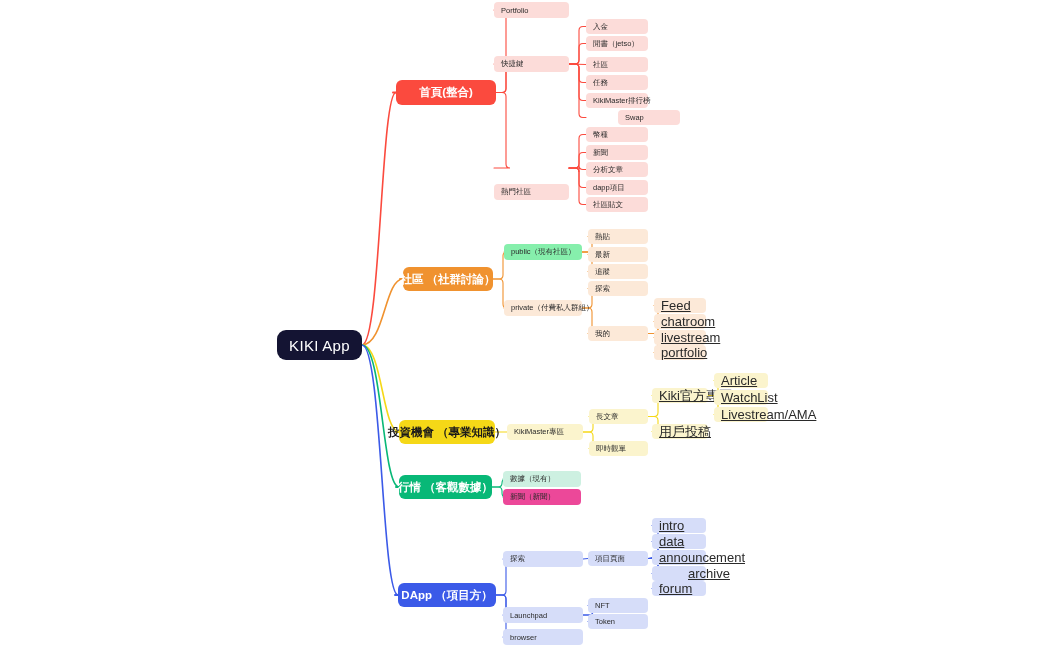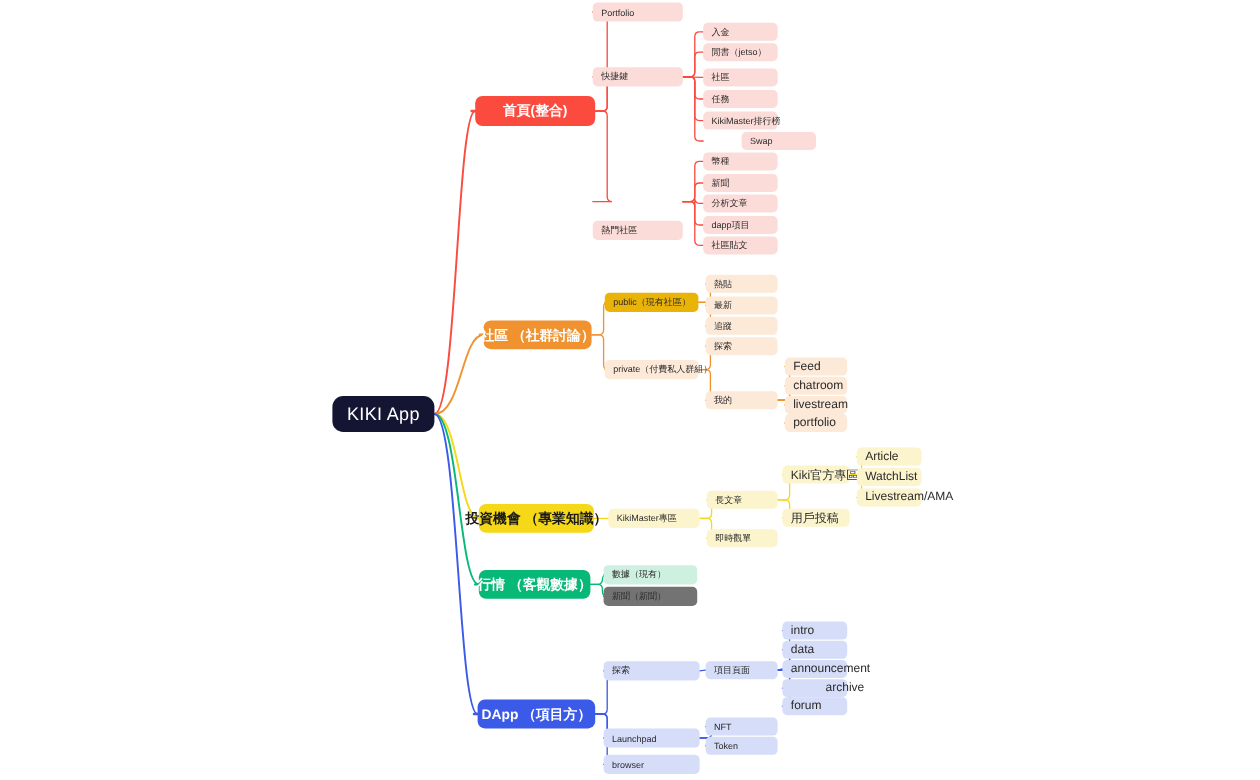--- a/index.html
+++ b/index.html
@@ -7,21 +7,21 @@
        font-family:"Liberation Sans","DejaVu Sans",sans-serif;}
   #canvas{position:absolute;left:0;top:0;width:1050px;height:650px;}
   svg.links{position:absolute;left:0;top:0;width:1050px;height:650px;pointer-events:none;}
   .node{position:absolute;box-sizing:border-box;display:flex;align-items:center;
         border-radius:5px;white-space:nowrap;}
   .root{background:#141433;color:#ffffff;font-weight:normal;font-size:15px;
         border-radius:9px;padding:0 14px;letter-spacing:.3px;}
   .lvl1{color:#1a1a1a;font-weight:bold;font-size:11.5px;padding:0 10px;border-radius:6px;}
   .lvl2{font-size:7.5px;padding:0 7px;color:#2a2a2a;border-radius:4px;}
   .lvl3{font-size:7.5px;padding:0 7px;color:#2a2a2a;border-radius:4px;}
-  .lvl4{font-size:10px;padding:0 7px;color:#2a2a2a;border-radius:4px;}
+  .lvl4{font-size:13px;padding:0 7px;color:#2a2a2a;border-radius:4px;text-decoration:underline;}
 </style>
 </head>
 <body>
 
 <div id="canvas">
   <svg class="links" id="links">
       <path d="M362,345 C380.7,345 380.7,92.5 396,92.5" stroke="#fb4a3e" stroke-width="1.6" fill="none" stroke-linecap="round"></path>
       <path d="M393,92.5 L396,92.5" stroke="#fb4a3e" stroke-width="2" fill="none" stroke-linecap="round"></path>
       <path d="M496,92.5 L502,92.5 Q506,92.5 506,88.5 L506,14 Q506,10 510,10 L494,10" stroke="#fb4a3e" stroke-width="1.1" fill="none" stroke-linecap="round"></path>
       <path d="M496,92.5 L502,92.5 Q506,92.5 506,88.5 L506,68 Q506,64 510,64 L494,64" stroke="#fb4a3e" stroke-width="1.1" fill="none" stroke-linecap="round"></path>
@@ -89,21 +89,21 @@
       <div class="node lvl3" style="left: 586px; top: 75px; width: 62px; height: 15px; background: rgb(252, 220, 217);">任務</div>
       <div class="node lvl3" style="left: 586px; top: 93px; width: 62px; height: 15px; background: rgb(252, 220, 217);">KikiMaster排行榜</div>
       <div class="node lvl3" style="left: 586px; top: 110px; width: 62px; height: 15px; background: rgb(252, 220, 217); margin-left: 32px;">Swap</div>
       <div class="node lvl2" style="left: 494px; top: 160px; width: 75px; height: 16px; background: rgb(252, 220, 217); margin-top: 24px;">熱門社區</div>
       <div class="node lvl3" style="left: 586px; top: 127px; width: 62px; height: 15px; background: rgb(252, 220, 217);">幣種</div>
       <div class="node lvl3" style="left: 586px; top: 145px; width: 62px; height: 15px; background: rgb(252, 220, 217);">新聞</div>
       <div class="node lvl3" style="left: 586px; top: 162px; width: 62px; height: 15px; background: rgb(252, 220, 217);">分析文章</div>
       <div class="node lvl3" style="left: 586px; top: 180px; width: 62px; height: 15px; background: rgb(252, 220, 217);">dapp項目</div>
       <div class="node lvl3" style="left: 586px; top: 197px; width: 62px; height: 15px; background: rgb(252, 220, 217);">社區貼文</div>
       <div class="node lvl1" style="left: 403px; top: 267px; width: 90px; height: 24px; background: rgb(240, 146, 47); justify-content: center; color: rgb(255, 255, 255);">社區 （社群討論）</div>
-      <div class="node lvl2" style="left: 504px; top: 244px; width: 78px; height: 16px; background: #eab308;">public（現有社區）</div>
+      <div class="node lvl2" style="left: 504px; top: 244px; width: 78px; height: 16px; background: #86efac;">public（現有社區）</div>
       <div class="node lvl3" style="left: 588px; top: 229px; width: 60px; height: 15px; background: rgb(252, 233, 216);">熱貼</div>
       <div class="node lvl3" style="left: 588px; top: 247px; width: 60px; height: 15px; background: rgb(252, 233, 216);">最新</div>
       <div class="node lvl3" style="left: 588px; top: 264px; width: 60px; height: 15px; background: rgb(252, 233, 216);">追蹤</div>
       <div class="node lvl2" style="left: 504px; top: 300px; width: 78px; height: 16px; background: rgb(252, 233, 216);">private（付費私人群組）</div>
       <div class="node lvl3" style="left: 588px; top: 281px; width: 60px; height: 15px; background: rgb(252, 233, 216);">探索</div>
       <div class="node lvl3" style="left: 588px; top: 326px; width: 60px; height: 15px; background: rgb(252, 233, 216);">我的</div>
       <div class="node lvl4" style="left: 654px; top: 298px; width: 52px; height: 15px; background: rgb(252, 233, 216);">Feed</div>
       <div class="node lvl4" style="left: 654px; top: 314px; width: 52px; height: 15px; background: rgb(252, 233, 216);">chatroom</div>
       <div class="node lvl4" style="left: 654px; top: 330px; width: 52px; height: 15px; background: rgb(252, 233, 216);">livestream</div>
       <div class="node lvl4" style="left: 654px; top: 345px; width: 52px; height: 15px; background: rgb(252, 233, 216);">portfolio</div>
@@ -111,21 +111,21 @@
       <div class="node lvl2" style="left: 507px; top: 424px; width: 76px; height: 16px; background: rgb(251, 244, 205);">KikiMaster專區</div>
       <div class="node lvl3" style="left: 589px; top: 409px; width: 59px; height: 15px; background: rgb(251, 244, 205);">長文章</div>
       <div class="node lvl4" style="left: 652px; top: 388px; width: 56px; height: 15px; background: rgb(251, 244, 205);">Kiki官方專區</div>
       <div class="node lvl4" style="left: 714px; top: 373px; width: 54px; height: 15px; background: rgb(251, 244, 205);">Article</div>
       <div class="node lvl4" style="left: 714px; top: 390px; width: 54px; height: 15px; background: rgb(251, 244, 205);">WatchList</div>
       <div class="node lvl4" style="left: 714px; top: 407px; width: 54px; height: 15px; background: rgb(251, 244, 205);">Livestream/AMA</div>
       <div class="node lvl4" style="left: 652px; top: 424px; width: 56px; height: 15px; background: rgb(251, 244, 205); text-align: right;">用戶投稿</div>
       <div class="node lvl3" style="left: 589px; top: 441px; width: 59px; height: 15px; background: rgb(251, 244, 205);">即時觀單</div>
       <div class="node lvl1" style="left: 399px; top: 475px; width: 93px; height: 24px; background: rgb(8, 184, 119); justify-content: center; color: rgb(255, 255, 255);">行情 （客觀數據）</div>
       <div class="node lvl2" style="left: 503px; top: 471px; width: 78px; height: 16px; background: rgb(205, 240, 225);">數據（現有）</div>
-      <div class="node lvl2" style="left: 503px; top: 489px; width: 78px; height: 16px; background: #737373;">新聞（新聞）</div>
+      <div class="node lvl2" style="left: 503px; top: 489px; width: 78px; height: 16px; background: #ec4899;">新聞（新聞）</div>
       <div class="node lvl1" style="left: 398px; top: 583px; width: 98px; height: 24px; background: rgb(59, 90, 232); justify-content: center; color: rgb(255, 255, 255);">DApp （項目方）</div>
       <div class="node lvl2" style="left: 503px; top: 551px; width: 80px; height: 16px; background: rgb(214, 221, 249);">探索</div>
       <div class="node lvl3" style="left: 588px; top: 551px; width: 60px; height: 15px; background: rgb(214, 221, 249);">項目頁面</div>
       <div class="node lvl4" style="left: 652px; top: 518px; width: 54px; height: 15px; background: rgb(214, 221, 249);">intro</div>
       <div class="node lvl4" style="left: 652px; top: 534px; width: 54px; height: 15px; background: rgb(214, 221, 249);">data</div>
       <div class="node lvl4" style="left: 652px; top: 550px; width: 54px; height: 15px; background: rgb(214, 221, 249);">announcement</div>
       <div class="node lvl4" style="left: 652px; top: 566px; width: 54px; height: 15px; background: rgb(214, 221, 249); padding-left: 36px;">archive</div>
       <div class="node lvl4" style="left: 652px; top: 581px; width: 54px; height: 15px; background: rgb(214, 221, 249);">forum</div>
       <div class="node lvl2" style="left: 503px; top: 607px; width: 80px; height: 16px; background: rgb(214, 221, 249);">Launchpad</div>
       <div class="node lvl3" style="left: 588px; top: 598px; width: 60px; height: 15px; background: rgb(214, 221, 249);">NFT</div>

